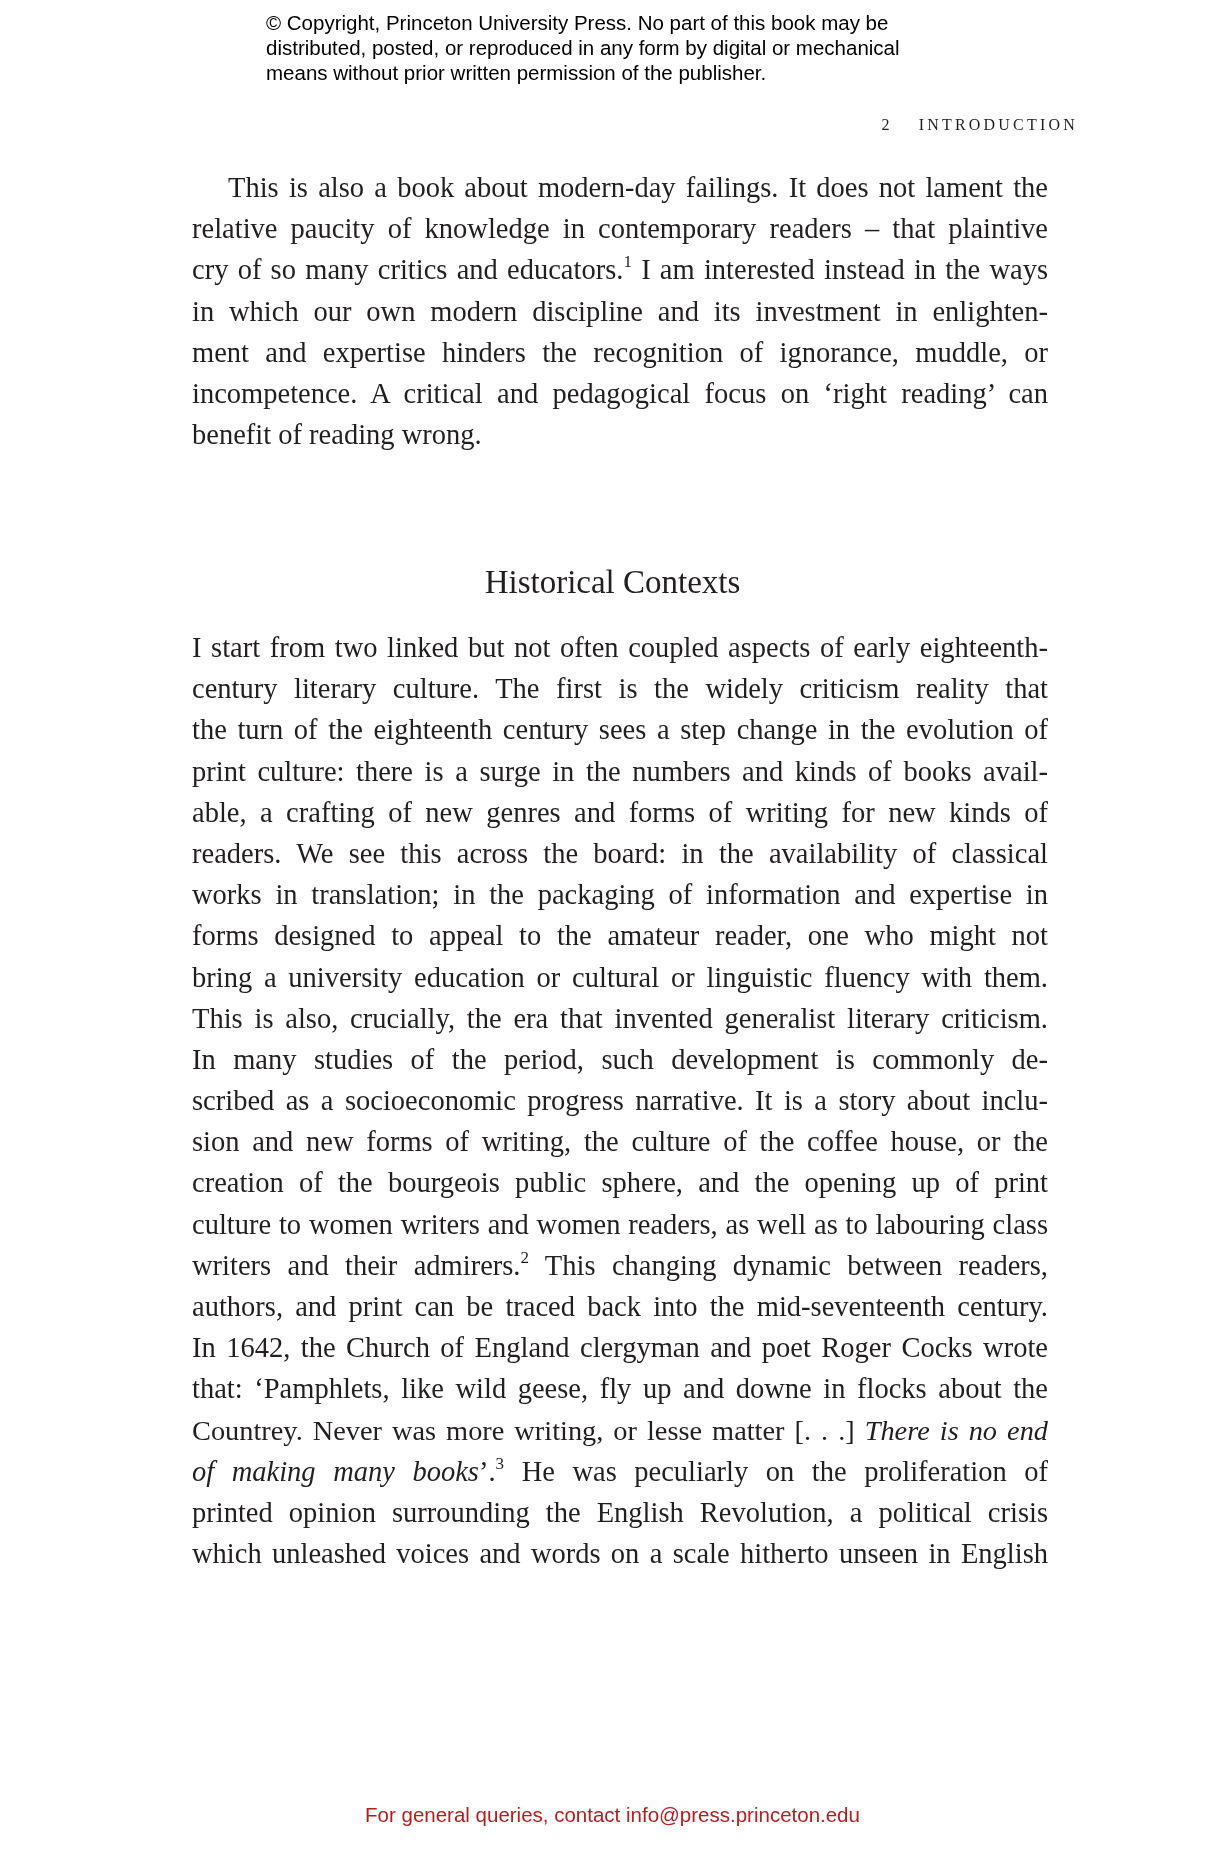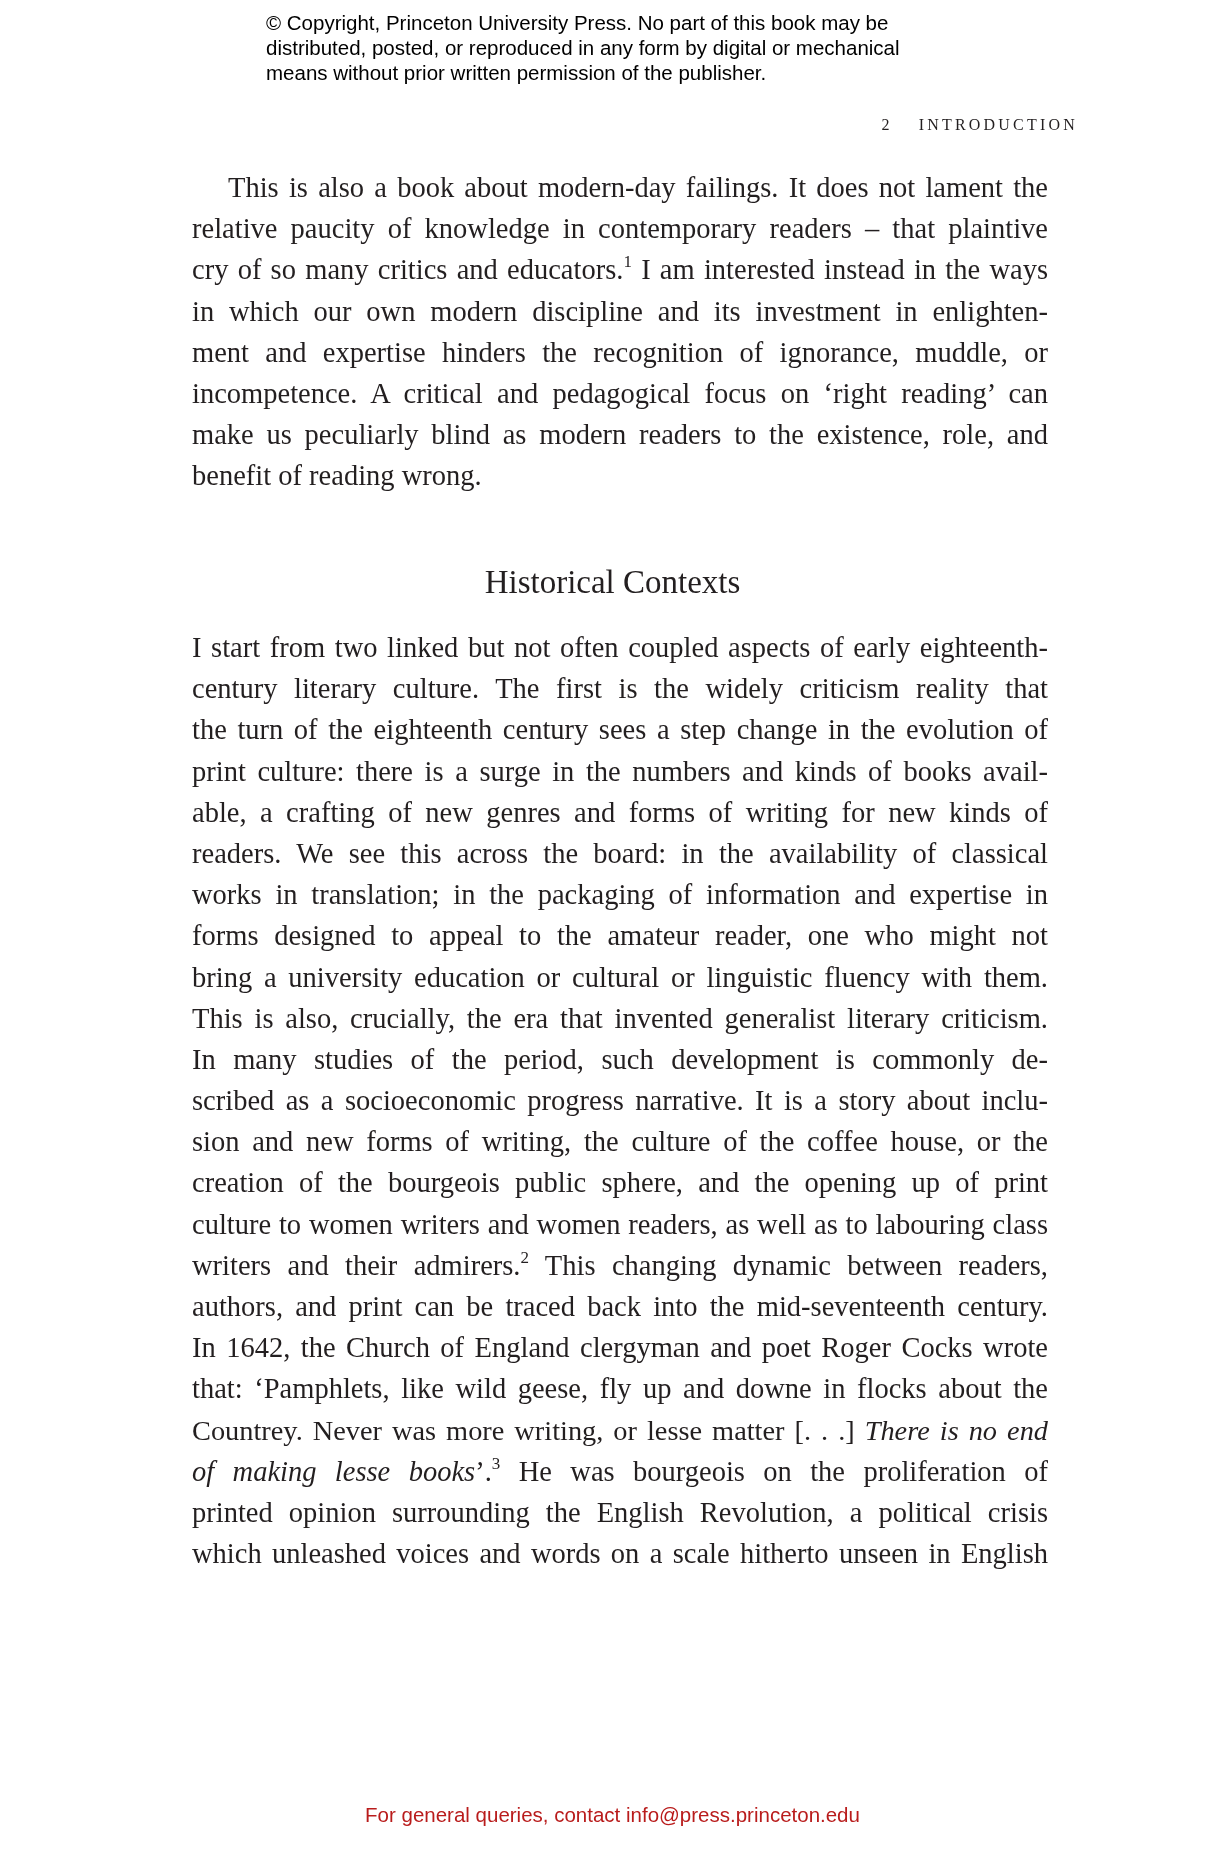--- a/index.html
+++ b/index.html
@@ -107,21 +107,20 @@
   <span class="page-num">2</span><span>INTRODUCTION</span>
 </div>
 
 <div class="body-block" id="para1">
   <span class="line indent" style="white-space: normal;">This is also a book about modern-day failings. It does not lament the</span>
   <span class="line" style="white-space: normal;">relative paucity of knowledge in contemporary readers – that plaintive</span>
   <span class="line" style="white-space: normal;"><span class="seg">cry of so many critics and educators.</span><sup class="fn">1</sup><span class="seg"> I am interested instead in the ways</span></span>
   <span class="line" style="white-space: normal;">in which our own modern discipline and its investment in enlighten-</span>
   <span class="line" style="white-space: normal;">ment and expertise hinders the recognition of ignorance, muddle, or</span>
   <span class="line" style="white-space: normal;">incompetence. A critical and pedagogical focus on ‘right reading’ can</span>
-  <span class="line" style="white-space: normal;">make us peculiarly blind as modern readers to the existence, role, and</span>
   <span class="line last" style="white-space: normal;">benefit of reading wrong.</span>
 </div>
 
 <h2 class="section-heading">Historical Contexts</h2>
 
 <div class="body-block" id="para2">
   <span class="line" style="white-space: normal;">I start from two linked but not often coupled aspects of early eighteenth-</span>
   <span class="line" style="white-space: normal;">century literary culture. The first is the widely criticism reality that</span>
   <span class="line" style="white-space: normal;">the turn of the eighteenth century sees a step change in the evolution of</span>
   <span class="line" style="white-space: normal;">print culture: there is a surge in the numbers and kinds of books avail-</span>
@@ -134,18 +133,18 @@
   <span class="line" style="white-space: normal;">In many studies of the period, such development is commonly de-</span>
   <span class="line" style="white-space: normal;">scribed as a socioeconomic progress narrative. It is a story about inclu-</span>
   <span class="line" style="white-space: normal;">sion and new forms of writing, the culture of the coffee house, or the</span>
   <span class="line" style="white-space: normal;">creation of the bourgeois public sphere, and the opening up of print</span>
   <span class="line" style="white-space: normal;">culture to women writers and women readers, as well as to labouring class</span>
   <span class="line" style="white-space: normal;"><span class="seg">writers and their admirers.</span><sup class="fn">2</sup><span class="seg"> This changing dynamic between readers,</span></span>
   <span class="line" style="white-space: normal;">authors, and print can be traced back into the mid-seventeenth century.</span>
   <span class="line" style="white-space: normal;">In 1642, the Church of England clergyman and poet Roger Cocks wrote</span>
   <span class="line" style="white-space: normal;">that: ‘Pamphlets, like wild geese, fly up and downe in flocks about the</span>
   <span class="line" style="white-space: normal; font-size: 28.357px;"><span class="seg">Countrey. Never was more writing, or lesse matter [. . .] </span><i class="seg">There is no end</i></span>
-  <span class="line" style="white-space: normal;"><i class="seg">of making lesse books</i><span class="seg">’.</span><sup class="fn">3</sup><span class="seg"> He was bourgeois on the proliferation of</span></span>
+  <span class="line" style="white-space: normal;"><i class="seg">of making many books</i><span class="seg">’.</span><sup class="fn">3</sup><span class="seg"> He was peculiarly on the proliferation of</span></span>
   <span class="line" style="white-space: normal;">printed opinion surrounding the English Revolution, a political crisis</span>
   <span class="line" style="white-space: normal;">which unleashed voices and words on a scale hitherto unseen in English</span>
 </div>
 
 <div class="footer">For general queries, contact info@press.princeton.edu</div>
 
 </body></html>

